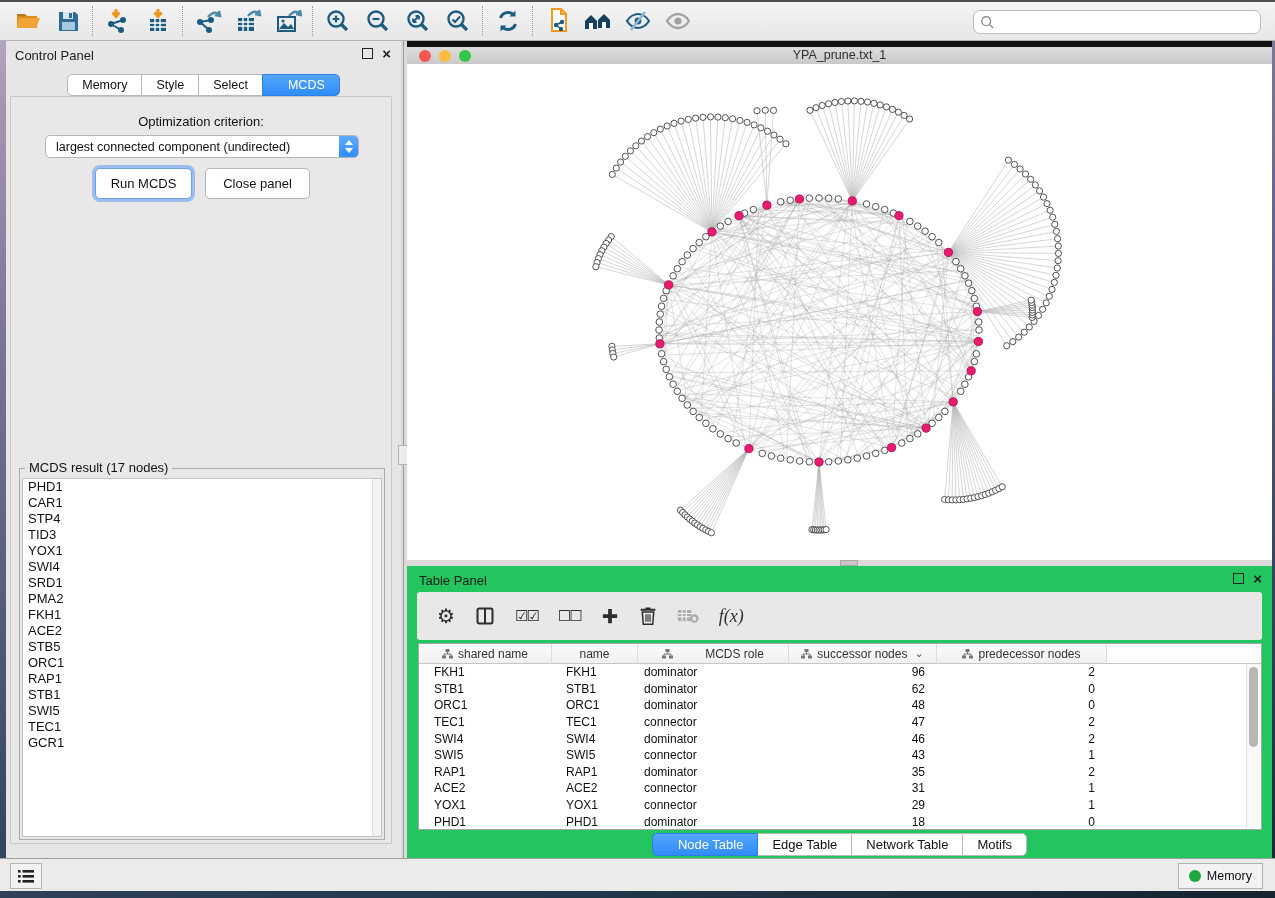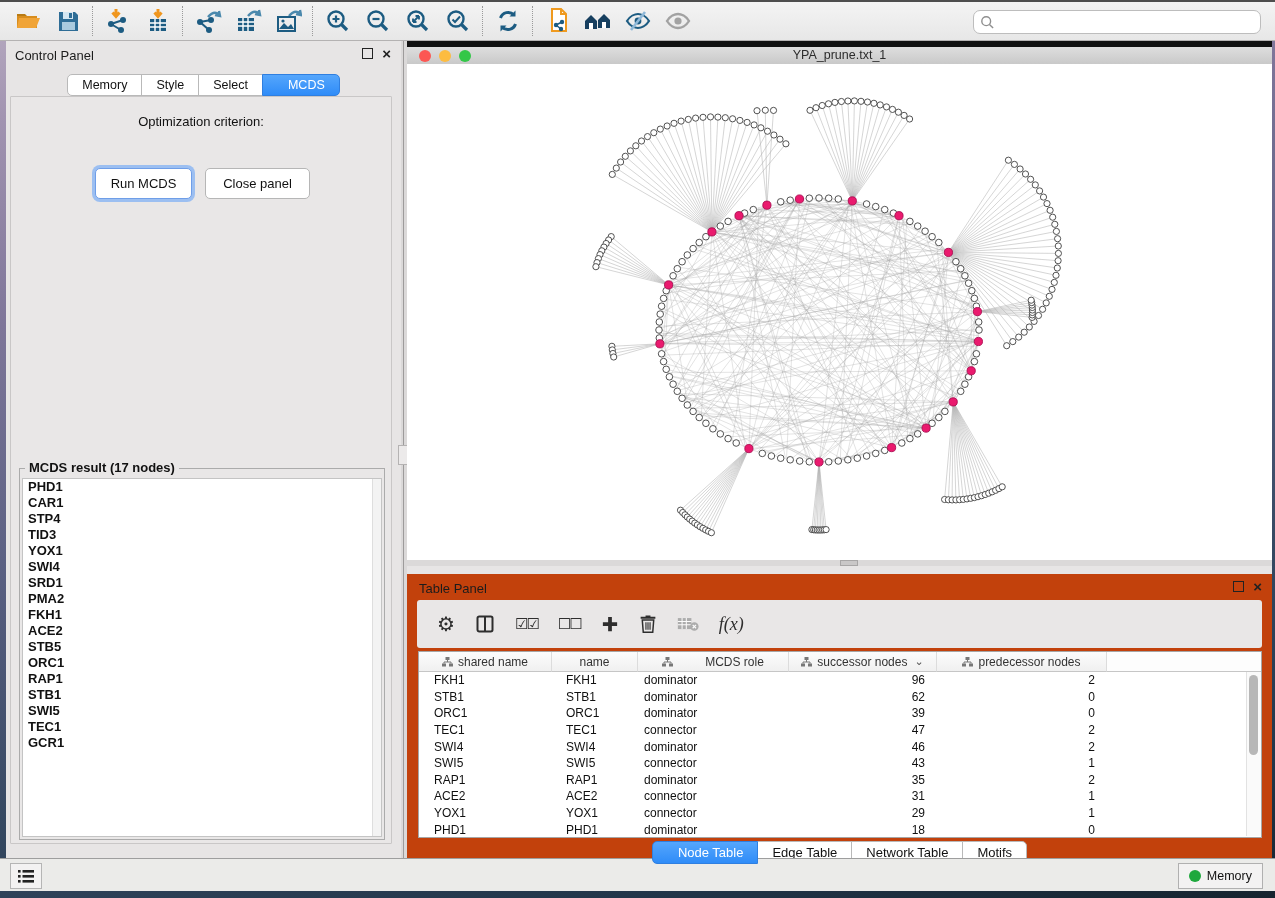--- a/index.html
+++ b/index.html
@@ -36,21 +36,21 @@
   .select{position:absolute;left:34px;top:38px;width:314px;height:23px;background:#fff;border:1px solid #b6b6b6;
     border-radius:5px;box-sizing:border-box;display:flex;align-items:center;}
   .select .val{flex:1;font-size:12.5px;padding-left:10px;color:#111;white-space:nowrap;overflow:hidden;}
   .stepper{width:19px;height:21px;background:linear-gradient(#5fabfd,#2f8cf8);border-radius:0 4px 4px 0;position:relative;}
   .stepper:before,.stepper:after{content:"";position:absolute;left:5.5px;border-left:4px solid transparent;border-right:4px solid transparent;}
   .stepper:before{top:4px;border-bottom:5px solid #fff;}
   .stepper:after{bottom:4px;border-top:5px solid #fff;}
   .btn{position:absolute;top:71px;height:31px;background:#fff;border:1px solid #b6b6b6;border-radius:5px;
     font-size:13px;color:#111;display:flex;align-items:center;justify-content:center;box-sizing:border-box;}
   .btn.focusring{border-color:#6f9ee8;box-shadow:0 0 0 3px rgba(92,158,250,.55);}
-  .groupbox{position:absolute;left:8px;top:371px;width:366px;height:372px;border:1px solid #ababab;box-sizing:border-box;font-weight:bold;}
+  .groupbox{position:absolute;left:8px;top:371px;width:366px;height:372px;border:1px solid #ababab;box-sizing:border-box;}
   .legend{position:absolute;top:-9px;left:5px;background:#e9e7e7;padding:0 4px;font-size:13px;color:#111;}
   .mlist{position:absolute;left:2px;right:2px;top:9px;bottom:2px;background:#fff;border:1px solid #c4c4c4;overflow:hidden;}
   .mlist .item{font-size:13px;line-height:16px;padding-left:5px;color:#111;}
   .mscroll{position:absolute;right:0;top:0;bottom:0;width:8px;background:#f3f3f3;border-left:1px solid #dedede;}
   
   .vsplit{position:absolute;left:395px;top:0;width:6px;height:817px;background:#dbd9d9;}
   .vsplit .line{position:absolute;left:2px;top:0;bottom:0;width:1px;background:#9d9b9b;}
   .vsplit .handle{position:absolute;left:-3px;top:404px;width:9px;height:18px;background:#eceaea;border:1px solid #b5b3b3;}
   .hsplit{position:absolute;left:401px;top:519px;width:865px;height:6px;background:#dbd9d9;}
   .hsplit .handle{position:absolute;left:50%;top:0;width:18px;height:6px;background:#c9c7c7;border:1px solid #a8a6a6;box-sizing:border-box;}
@@ -61,21 +61,21 @@
   .lights{position:absolute;left:12px;top:2.5px;display:flex;gap:8px;}
   .light{width:12px;height:12px;border-radius:50%;}
   .ntext{position:absolute;left:0;right:0;top:1px;text-align:center;font-size:12.5px;color:#2c2c2c;}
   .netcanvas{position:absolute;left:0;right:0;top:23px;bottom:0;background:#fff;}
   .netcanvas svg{position:absolute;left:0;top:0;}
   .ch{stroke:#a2a2a2;stroke-width:.6;opacity:.5;}
   .fe{stroke:#b5b5b5;stroke-width:.7;opacity:.8;}
   .rn{fill:#fff;stroke:#3f3f3f;stroke-width:.9;}
   .pn{fill:#ea1a6e;stroke:#aa0c51;stroke-width:.9;}
   
-  .tpanel{position:absolute;left:401px;top:525px;width:865px;height:292px;background:#c2410c;margin-top:8px;}
+  .tpanel{position:absolute;left:401px;top:525px;width:865px;height:292px;background:#22c55e;}
   .ttool{position:absolute;left:10px;right:10px;top:26px;height:48px;background:#e9e7e7;border-radius:3px;
     display:flex;align-items:center;gap:20px;padding-left:20px;box-sizing:border-box;}
   .ttool .ic{display:flex;align-items:center;justify-content:center;color:#2e2e2e;}
   .ttool .dis{color:#a2a2a2;opacity:.85;}
   .fx{font-family:"Liberation Serif",serif;font-style:italic;font-size:18px;color:#9c9c9c;}
   .cbx{font-size:15px;letter-spacing:-2px;color:#222;}
   .tbl{position:absolute;left:11px;top:77px;width:844px;height:187px;background:#fff;border:1px solid #a6a6a6;box-sizing:border-box;}
   .thead{display:flex;height:20px;}
   .th{background:linear-gradient(#fcfcfc,#f0f0f0);border-right:1px solid #dcdcdc;border-bottom:1px solid #c6c6c6;
     font-size:12px;color:#333;display:flex;align-items:center;justify-content:center;gap:5px;box-sizing:border-box;}
@@ -251,20 +251,24 @@
         </span>
       </div>
       <div class="ctabs" id="ctl-tabs">
           <div class="seg">Memory</div>
           <div class="seg">Style</div>
           <div class="seg">Select</div>
           <div class="seg sel">MCDS</div>
         </div>
       <div class="cbody">
         <div class="optlabel">Optimization criterion:</div>
+        <div class="select">
+          <span class="val">largest connected component (undirected)</span>
+          <span class="stepper"></span>
+        </div>
         <div class="btn focusring" style="left:84px;width:97px;">Run MCDS</div>
         <div class="btn" style="left:194px;width:105px;">Close panel</div>
         <div class="groupbox">
           <span class="legend">MCDS result (17 nodes)</span>
           <div class="mlist" id="mcds-list">
               <div class="item">PHD1</div>
               <div class="item">CAR1</div>
               <div class="item">STP4</div>
               <div class="item">TID3</div>
               <div class="item">YOX1</div>
@@ -1047,21 +1051,21 @@
               <div class="td" style="width: 133px; padding: 0px 0px 0px 15px;">STB1</div>
               <div class="td" style="width: 86px; padding: 0px 0px 0px 14px;">STB1</div>
               <div class="td" style="width: 151px; padding: 0px 0px 0px 6px;">dominator</div>
               <div class="td num" style="width: 148px; padding: 0px 12px 0px 0px;">62</div>
               <div class="td num" style="width: 170px; padding: 0px 12px 0px 0px;">0</div>
             </div>
             <div class="tr">
               <div class="td" style="width: 133px; padding: 0px 0px 0px 15px;">ORC1</div>
               <div class="td" style="width: 86px; padding: 0px 0px 0px 14px;">ORC1</div>
               <div class="td" style="width: 151px; padding: 0px 0px 0px 6px;">dominator</div>
-              <div class="td num" style="width: 148px; padding: 0px 12px 0px 0px;">39</div>
+              <div class="td num" style="width: 148px; padding: 0px 12px 0px 0px;">48</div>
               <div class="td num" style="width: 170px; padding: 0px 12px 0px 0px;">0</div>
             </div>
             <div class="tr">
               <div class="td" style="width: 133px; padding: 0px 0px 0px 15px;">TEC1</div>
               <div class="td" style="width: 86px; padding: 0px 0px 0px 14px;">TEC1</div>
               <div class="td" style="width: 151px; padding: 0px 0px 0px 6px;">connector</div>
               <div class="td num" style="width: 148px; padding: 0px 12px 0px 0px;">47</div>
               <div class="td num" style="width: 170px; padding: 0px 12px 0px 0px;">2</div>
             </div>
             <div class="tr">

